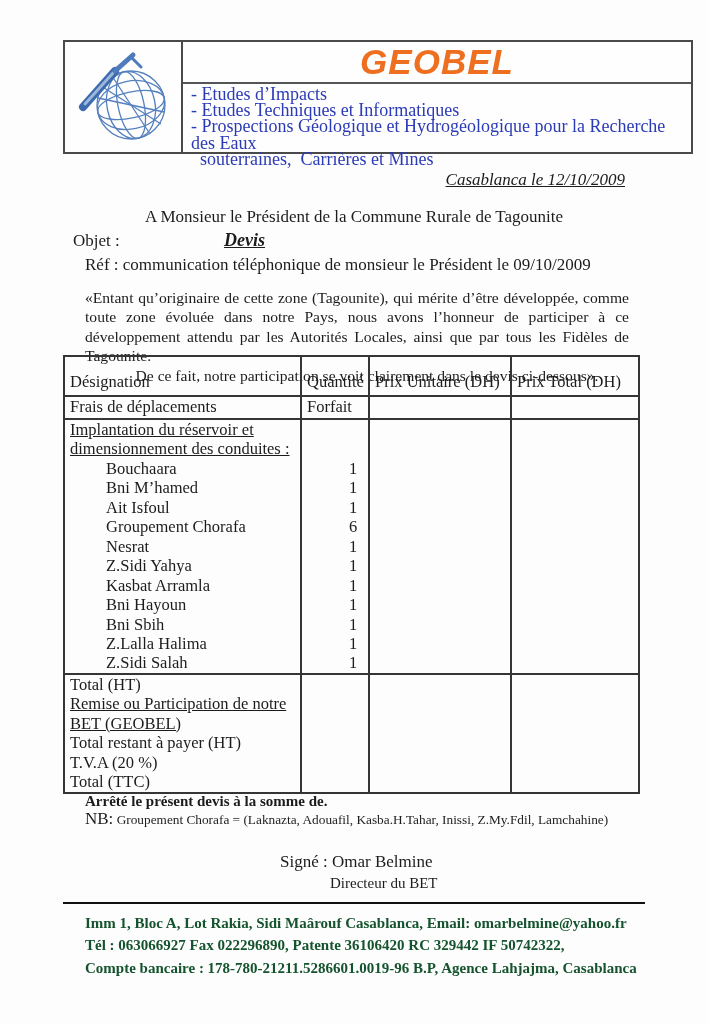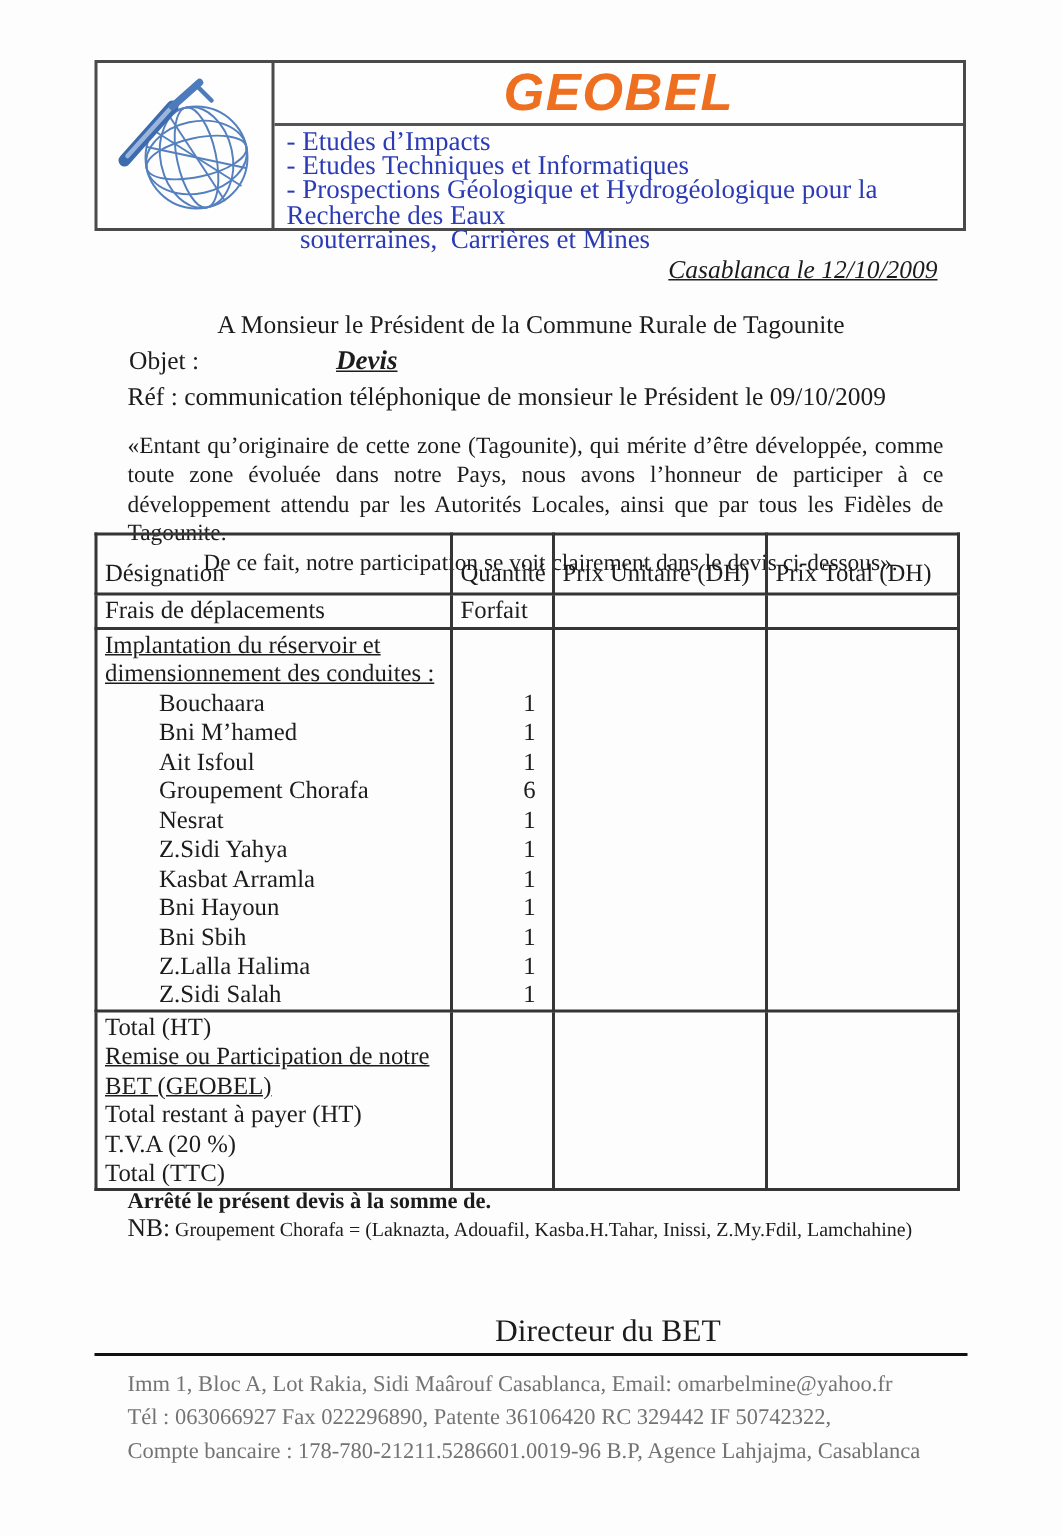--- a/index.html
+++ b/index.html
@@ -1,37 +1,37 @@
 <!DOCTYPE html>
 <html><head>
 <meta charset="utf-8">
 <style>
   html,body{margin:0;padding:0;background:#ffffff;}
   #page{position:relative;width:708px;height:1024px;background:#fdfdfd;overflow:hidden;
         font-family:"Liberation Serif","DejaVu Serif",serif;color:#1c1c1c;}
 
   
-  #header-box{position:absolute;left:63px;top:40px;width:581px;height:114px;
+  #header-box{position:absolute;left:63px;top:40px;width:630px;height:114px;
               border:2px solid #4a4a4a;display:flex;box-sizing:border-box;background:#fefefe;}
   #logo-cell{width:118px;border-right:2px solid #4a4a4a;box-sizing:border-box;
              display:flex;align-items:center;justify-content:center;}
   #header-right{flex:1;display:flex;flex-direction:column;}
   #brand-row{height:47px;border-bottom:2px solid #555;box-sizing:border-box;
              display:flex;align-items:center;justify-content:center;}
   #brand-title{font-family:"Liberation Sans","DejaVu Sans",sans-serif;
                font-weight:700;font-style:italic;font-size:35px;letter-spacing:1px;}
   #services{padding:2px 6px 0 8px;font-size:18px;line-height:16.2px;color:#2B3AB5;
             white-space:pre-wrap;}
   .service-line.indent{padding-left:9px;}
 
   
   #dateline{position:absolute;top:170px;right:83px;font-size:17px;font-style:italic;
             text-decoration:underline;}
   #recipient{position:absolute;top:207px;left:0;width:708px;text-align:center;font-size:17px;}
-  #objet-label{position:absolute;top:231px;left:86px;font-size:17px;}
+  #objet-label{position:absolute;top:231px;left:73px;font-size:17px;}
   #objet-value{position:absolute;top:230px;left:224px;font-size:18px;font-weight:700;
                font-style:italic;text-decoration:underline;}
   #ref-line{position:absolute;top:255px;left:85px;font-size:17px;}
 
   #intro{position:absolute;top:288px;left:85px;width:544px;font-size:15.6px;
          line-height:19.4px;text-align:justify;}
   #intro .p2{text-align:center;margin-left:20px;}
 
   
   #devis-table{position:absolute;left:63px;top:355px;border-collapse:collapse;
@@ -44,21 +44,21 @@
   .line{line-height:19.45px;min-height:19.45px;margin-left:36px;}
   #item-qtys{padding-top:38.9px;text-align:center;}
   .tline{line-height:19.45px;min-height:19.45px;}
   .tline.u{text-decoration:underline;}
 
   
   #arrete{position:absolute;top:793px;left:85px;font-size:15px;font-weight:700;}
   #nb-line{position:absolute;top:809px;left:85px;font-size:13.3px;}
   #nb-line .nb-label{font-size:17px;}
   #signed{position:absolute;top:852px;left:280px;font-size:17px;}
-  #signed-title{position:absolute;top:875px;left:330px;font-size:21px;}
+  #signed-title{position:absolute;top:875px;left:330px;font-size:15px;}
 
   
   #footer-rule{position:absolute;top:902px;left:63px;width:582px;height:2px;background:#111;}
   #footer-block{position:absolute;top:912px;left:85px;font-size:15px;line-height:22.4px;}
 
   [data-interactable]{cursor:default;}
 </style>
 </head>
 <body>
 
@@ -177,22 +177,23 @@
       <td data-interactable="false"></td>
       <td data-interactable="false"></td>
     </tr>
   </tbody>
     </table>
 
   <div id="nb-line" data-interactable="false">
     <span class="nb-label" data-interactable="false">NB:</span><span data-interactable="false"> Groupement Chorafa = (Laknazta, Adouafil, Kasba.H.Tahar, Inissi, Z.My.Fdil, Lamchahine)</span>
   </div>
   <div id="arrete" data-interactable="false">Arrêté le présent devis à la somme de.</div>
+  <div id="signed" data-interactable="false">Signé : Omar Belmine</div>
   <div id="signed-title" data-interactable="false">Directeur du BET</div>
 
   <div id="footer-rule" data-interactable="false"></div>
-  <div id="footer-block" data-interactable="false" style="color: #737373;">
+  <div id="footer-block" data-interactable="false" style="color: #14532d; font-weight: bold;">
       <div class="footer-line" data-interactable="false">Imm 1, Bloc A, Lot Rakia, Sidi Maârouf Casablanca, Email: omarbelmine@yahoo.fr</div>
       <div class="footer-line" data-interactable="false">Tél : 063066927 Fax 022296890, Patente 36106420 RC 329442 IF 50742322,</div>
       <div class="footer-line" data-interactable="false">Compte bancaire : 178-780-21211.5286601.0019-96 B.P, Agence Lahjajma, Casablanca</div>
     </div>
 
 </div>
 
 </body></html>

